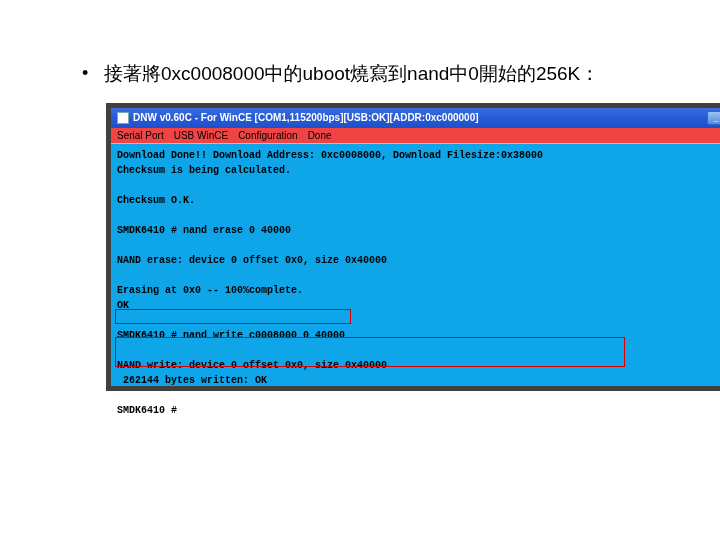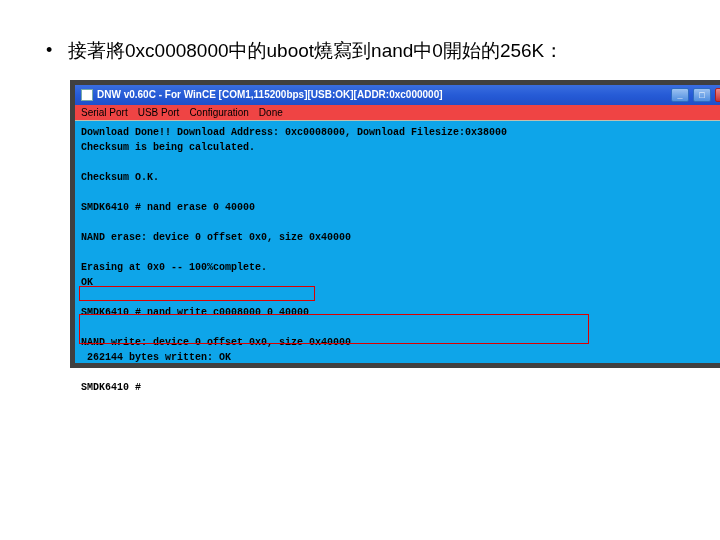--- a/index.html
+++ b/index.html
@@ -5,21 +5,22 @@
   * { box-sizing: border-box; }
   body {
     margin: 0;
     width: 720px;
     height: 540px;
     background: #ffffff;
     font-family: Arial, "Microsoft JhengHei", sans-serif;
     overflow: hidden;
   }
   .slide {
-    padding: 37px 40px 0 40px;
+    padding: 60px 40px 0 40px;
+    margin-left: 36px;
   }
   .bullet-list {
     list-style: none;
     padding: 0;
     margin: 0 0 14px 0;
   }
   .bullet-list li {
     position: relative;
     padding-left: 28px;
     margin: 0 0 6px 0;
@@ -147,21 +148,21 @@
   <div class="win-frame">
     <div class="titlebar">
       <div class="app-icon"></div>
       <div class="title-text">DNW v0.60C - For WinCE   [COM1,115200bps][USB:OK][ADDR:0xc000000]</div>
       <div class="win-btn min">_</div>
       <div class="win-btn max">□</div>
       <div class="win-btn close">×</div>
     </div>
     <div class="menubar">
       <span>Serial Port</span>
-      <span>USB Port</span>
+      <span>USB WinCE</span>
       <span>Configuration</span>
       <span>Done</span>
     </div>
     <div class="terminal"><span>Download Done!! Download Address: 0xc0008000, Download Filesize:0x38000</span>
 <span>Checksum is being calculated.</span>
 
 <span>Checksum O.K.</span>
 
 <span>SMDK6410 # nand erase 0 40000</span>
 

